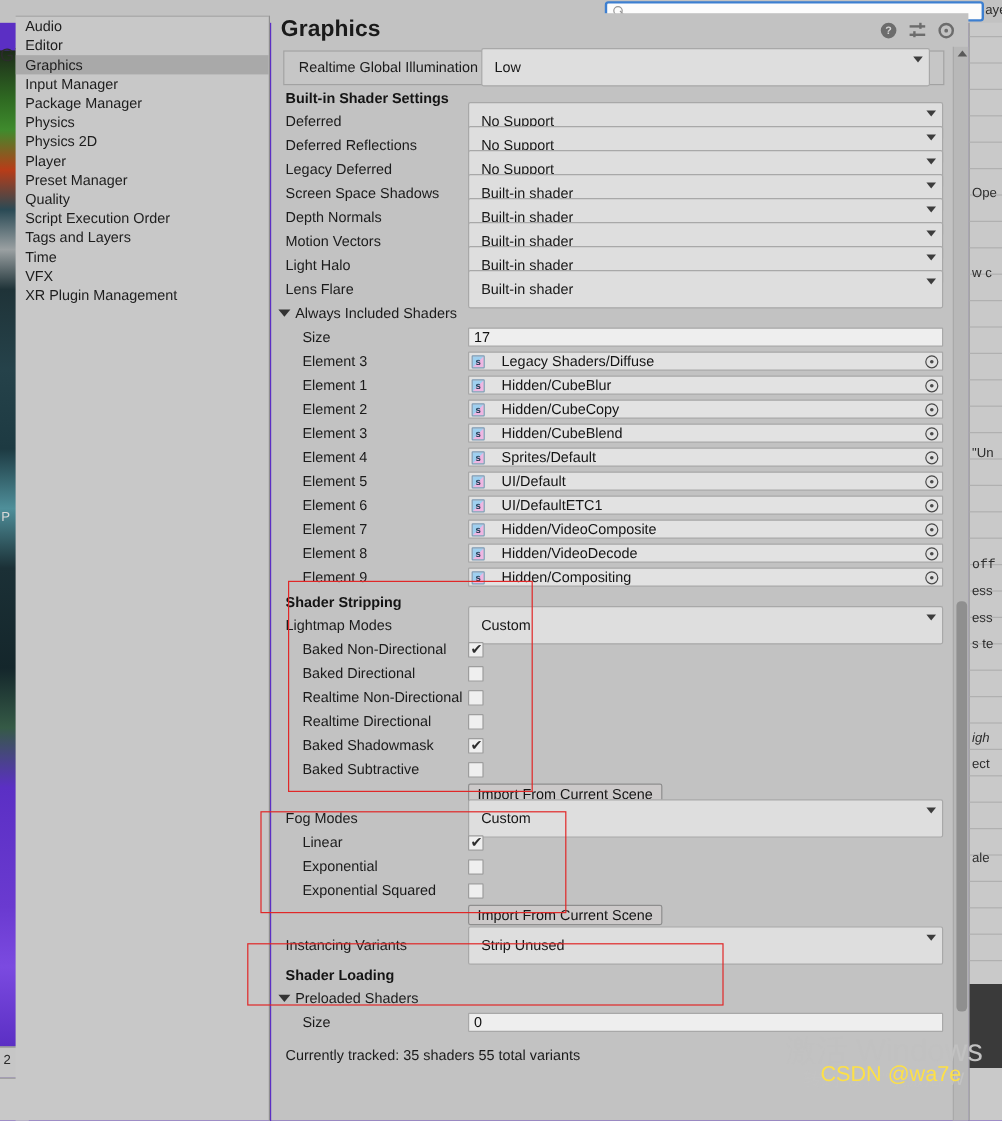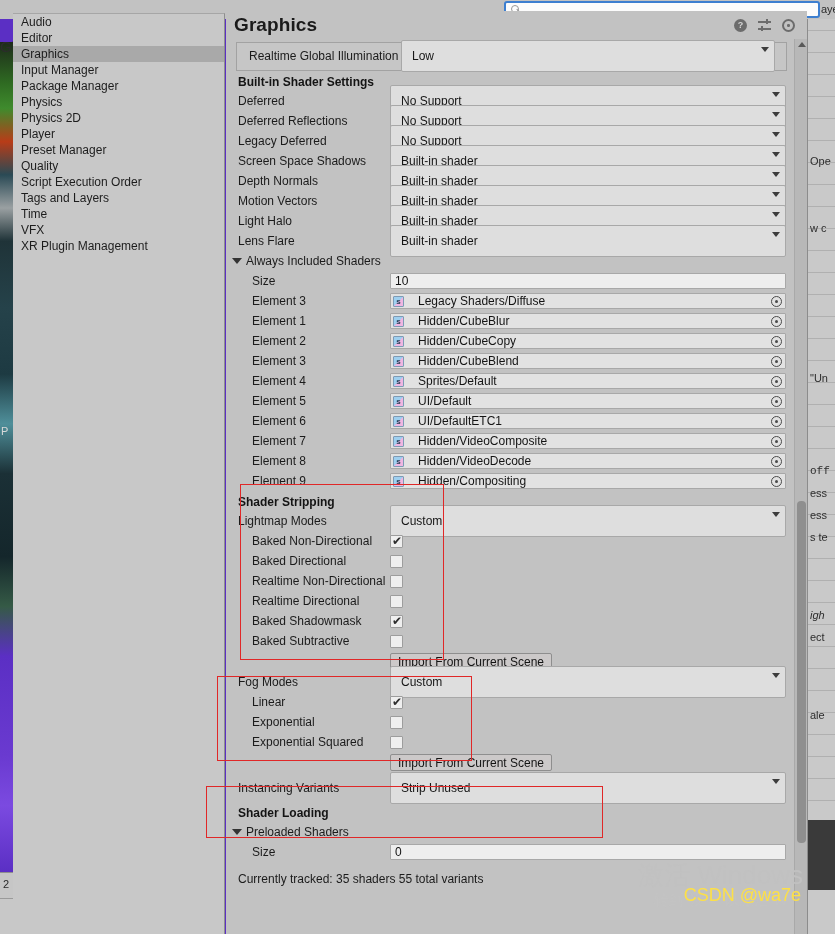--- a/index.html
+++ b/index.html
@@ -235,21 +235,21 @@
     background: #8f8f8f; border-radius: 4px;
   }
 
   
   .annot {
     position: absolute; border: 1.4px solid #e02727; pointer-events: none; z-index: 40;
   }
 
   
   .watermark {
-    position: absolute; right: 32px; bottom: 24px; text-align: center;
+    position: absolute; right: 16px; bottom: 24px; text-align: center;
     color: #b8b8b8; pointer-events: none; z-index: 45; user-select: none;
   }
   .wm1 { font-size: 26px; line-height: 30px; color: #c1c1c1; }
   .wm2 { font-size: 15px; line-height: 20px; color: #c3c3c3; }
   .csdn {
     position: absolute; right: 34px; bottom: 28px; font-size: 18px;
     color: #fde047; z-index: 46; pointer-events: none;
   }
 </style>
 </head>
@@ -424,21 +424,21 @@
               </span>
             </div>
           </div>
 
         <div class="foldout">
           <span class="tri"></span>
           <span class="lbl">Always Included Shaders</span>
         </div>
         <div class="row indent1">
           <span class="lbl">Size</span>
-          <span class="tf">10</span>
+          <span class="tf">17</span>
         </div>
         <div id="shader-elements">
             <div class="row indent1">
               <span class="lbl">Element 3</span>
               <span class="objf">
                 <span class="shader-ico">s</span>
                 <span class="oftext">Legacy Shaders/Diffuse</span>
                 <span class="picker"></span>
               </span>
             </div>

